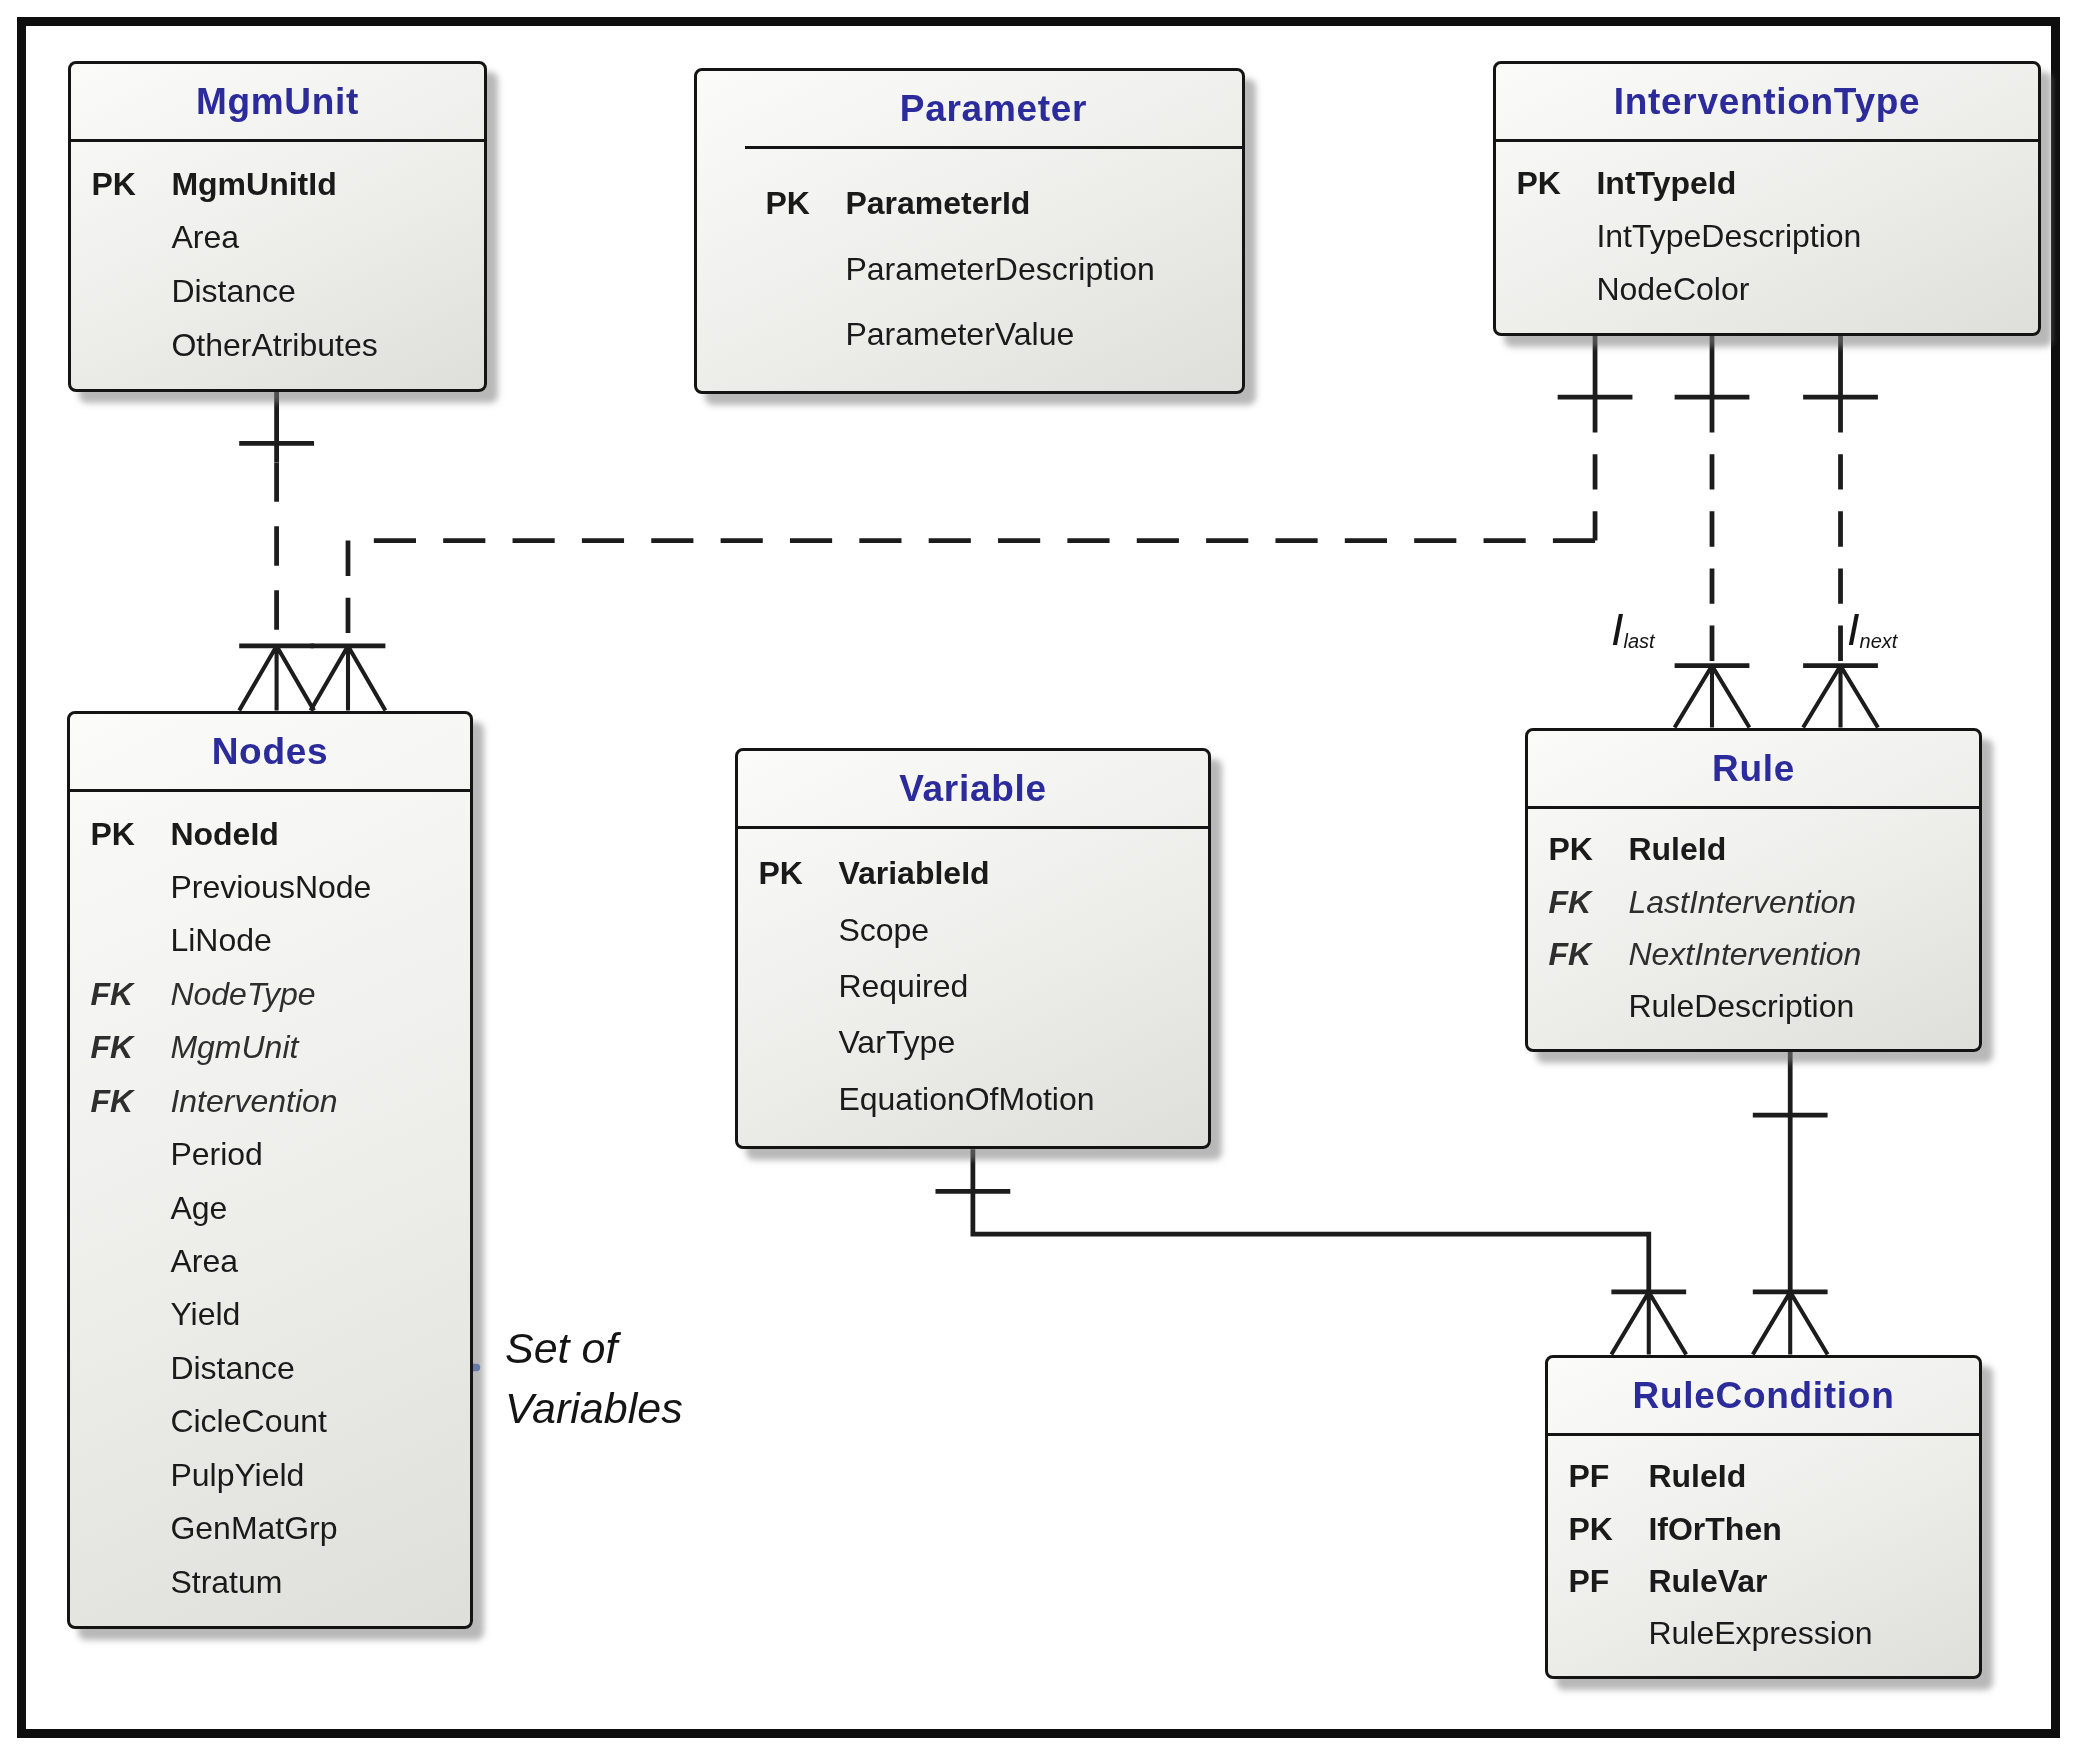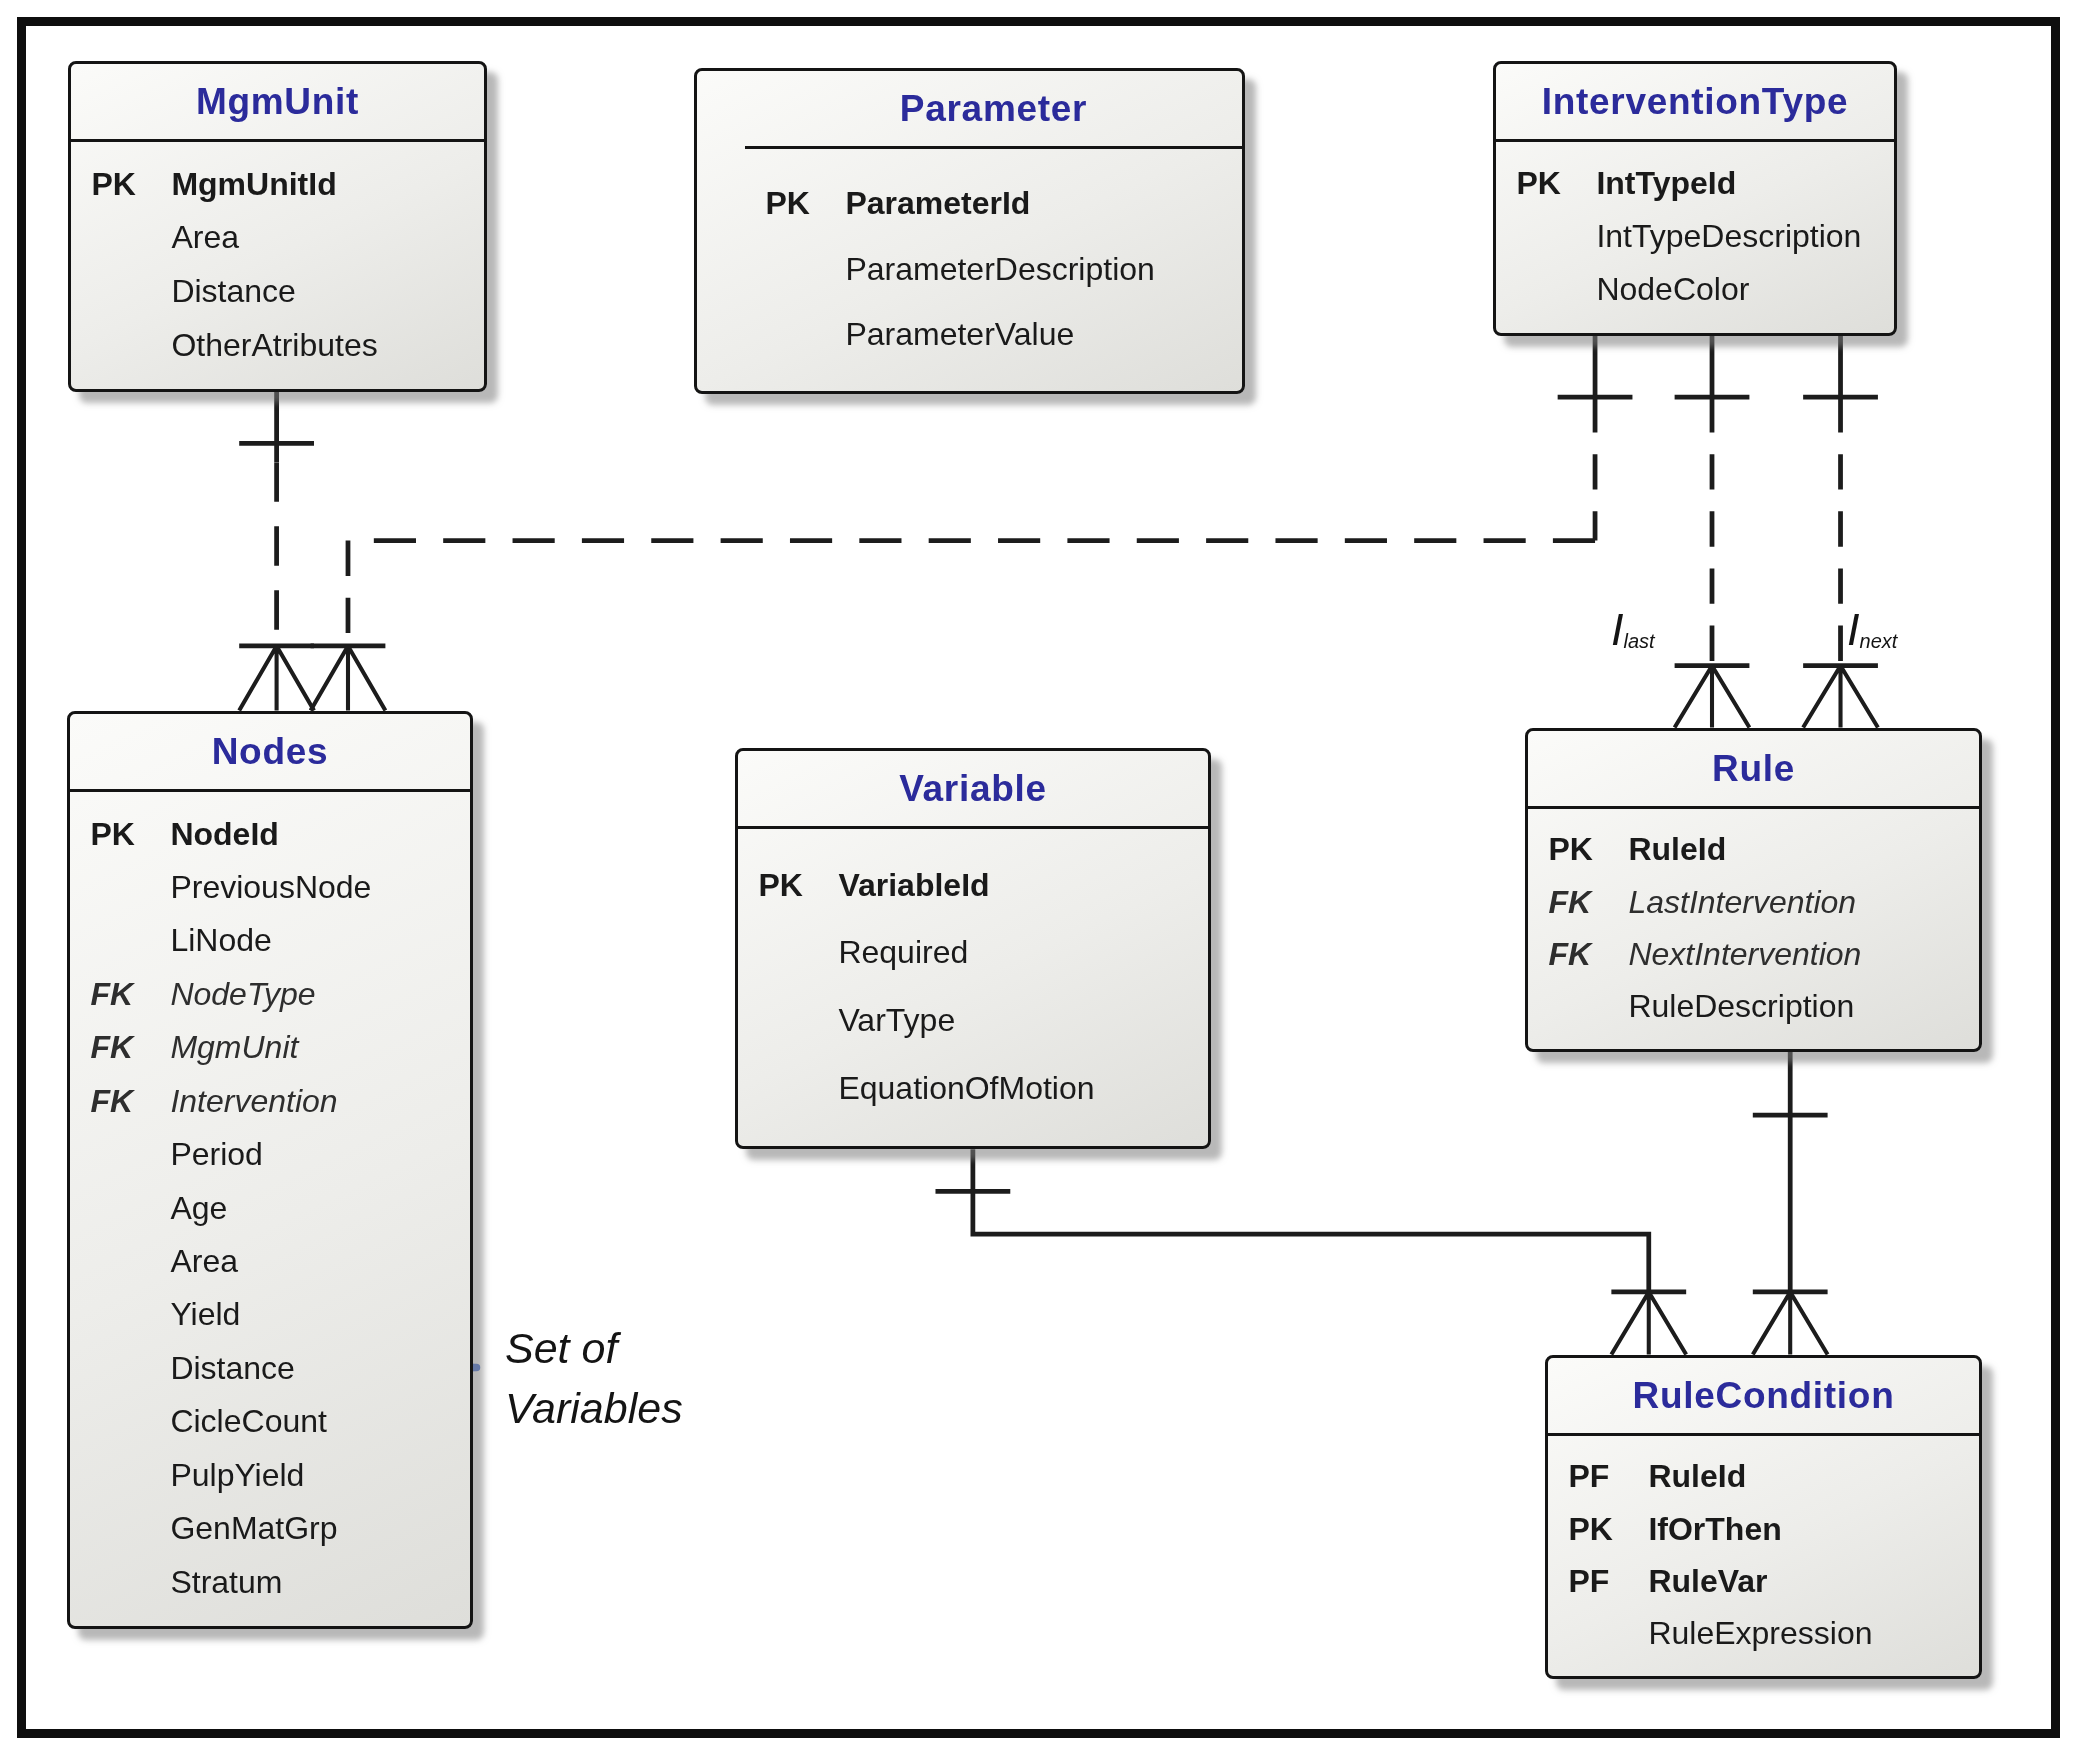--- a/index.html
+++ b/index.html
@@ -119,21 +119,21 @@
           <span class="key"></span>
           <span class="name">ParameterDescription</span>
         </div>
       <div class="arow r-plain">
           <span class="key"></span>
           <span class="name">ParameterValue</span>
         </div>
     </div>
   </div>
 
-  <div class="entity" style="left:1493px;top:61px;width:404px;height:275px;">
+  <div class="entity" style="left:1493px;top:61px;width:548px;height:275px;">
     <div class="entity-header">InterventionType</div>
     <div class="entity-body">
       <div class="arow r-pk">
           <span class="key">PK</span>
           <span class="name">IntTypeId</span>
         </div>
       <div class="arow r-plain">
           <span class="key"></span>
           <span class="name">IntTypeDescription</span>
         </div>
@@ -209,20 +209,24 @@
         </div>
     </div>
   </div>
 
   <div class="entity" style="left:735px;top:748px;width:476px;height:401px;">
     <div class="entity-header">Variable</div>
     <div class="entity-body">
       <div class="arow r-pk">
           <span class="key">PK</span>
           <span class="name">VariableId</span>
+        </div>
+      <div class="arow r-plain">
+          <span class="key"></span>
+          <span class="name">Scope</span>
         </div>
       <div class="arow r-plain">
           <span class="key"></span>
           <span class="name">Required</span>
         </div>
       <div class="arow r-plain">
           <span class="key"></span>
           <span class="name">VarType</span>
         </div>
       <div class="arow r-plain">

